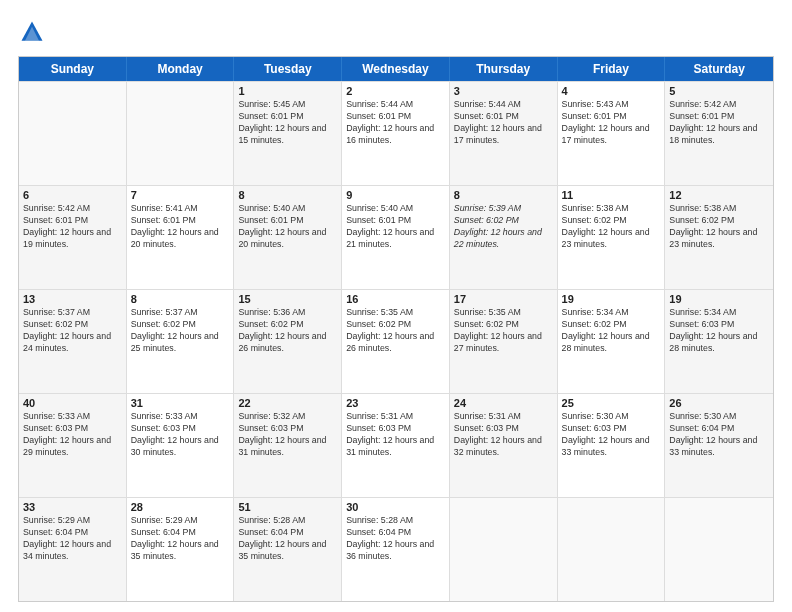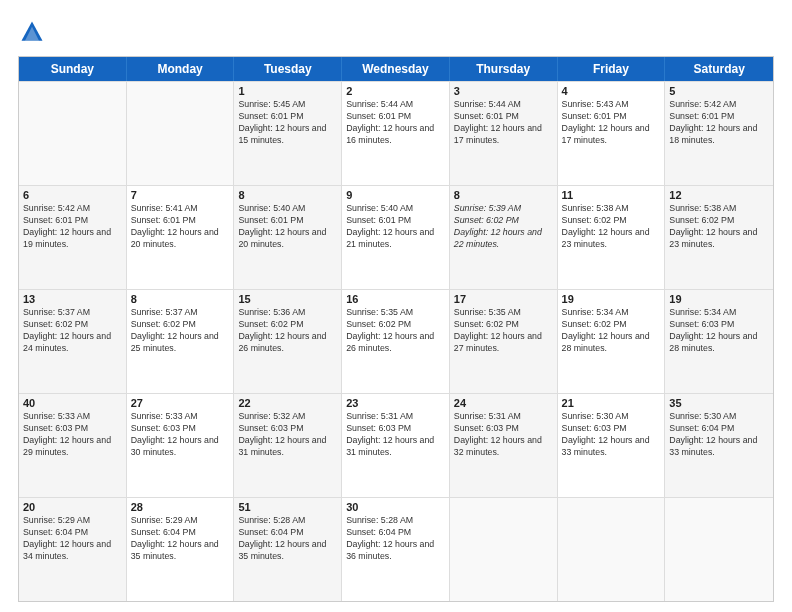--- a/index.html
+++ b/index.html
@@ -270,21 +270,21 @@
           </div>
         </div>
         <div class="cal-week">
           <div class="cal-cell alt-bg">
             <span class="day-num">40</span>
             <div class="day-info" style="white-space: pre-line;">Sunrise: 5:33 AM
 Sunset: 6:03 PM
 Daylight: 12 hours and 29 minutes.</div>
           </div>
           <div class="cal-cell">
-            <span class="day-num">27</span>
+            <span class="day-num">31</span>
             <div class="day-info" style="white-space: pre-line;">Sunrise: 5:33 AM
 Sunset: 6:03 PM
 Daylight: 12 hours and 30 minutes.</div>
           </div>
           <div class="cal-cell alt-bg">
             <span class="day-num">22</span>
             <div class="day-info" style="white-space: pre-line;">Sunrise: 5:32 AM
 Sunset: 6:03 PM
 Daylight: 12 hours and 31 minutes.</div>
           </div>
@@ -294,35 +294,35 @@
 Sunset: 6:03 PM
 Daylight: 12 hours and 31 minutes.</div>
           </div>
           <div class="cal-cell alt-bg">
             <span class="day-num">24</span>
             <div class="day-info" style="white-space: pre-line;">Sunrise: 5:31 AM
 Sunset: 6:03 PM
 Daylight: 12 hours and 32 minutes.</div>
           </div>
           <div class="cal-cell">
-            <span class="day-num">21</span>
+            <span class="day-num">25</span>
             <div class="day-info" style="white-space: pre-line;">Sunrise: 5:30 AM
 Sunset: 6:03 PM
 Daylight: 12 hours and 33 minutes.</div>
           </div>
           <div class="cal-cell alt-bg">
-            <span class="day-num">35</span>
+            <span class="day-num">26</span>
             <div class="day-info" style="white-space: pre-line;">Sunrise: 5:30 AM
 Sunset: 6:04 PM
 Daylight: 12 hours and 33 minutes.</div>
           </div>
         </div>
         <div class="cal-week">
           <div class="cal-cell alt-bg">
-            <span class="day-num">20</span>
+            <span class="day-num">33</span>
             <div class="day-info" style="white-space: pre-line;">Sunrise: 5:29 AM
 Sunset: 6:04 PM
 Daylight: 12 hours and 34 minutes.</div>
           </div>
           <div class="cal-cell">
             <span class="day-num">28</span>
             <div class="day-info" style="white-space: pre-line;">Sunrise: 5:29 AM
 Sunset: 6:04 PM
 Daylight: 12 hours and 35 minutes.</div>
           </div>

